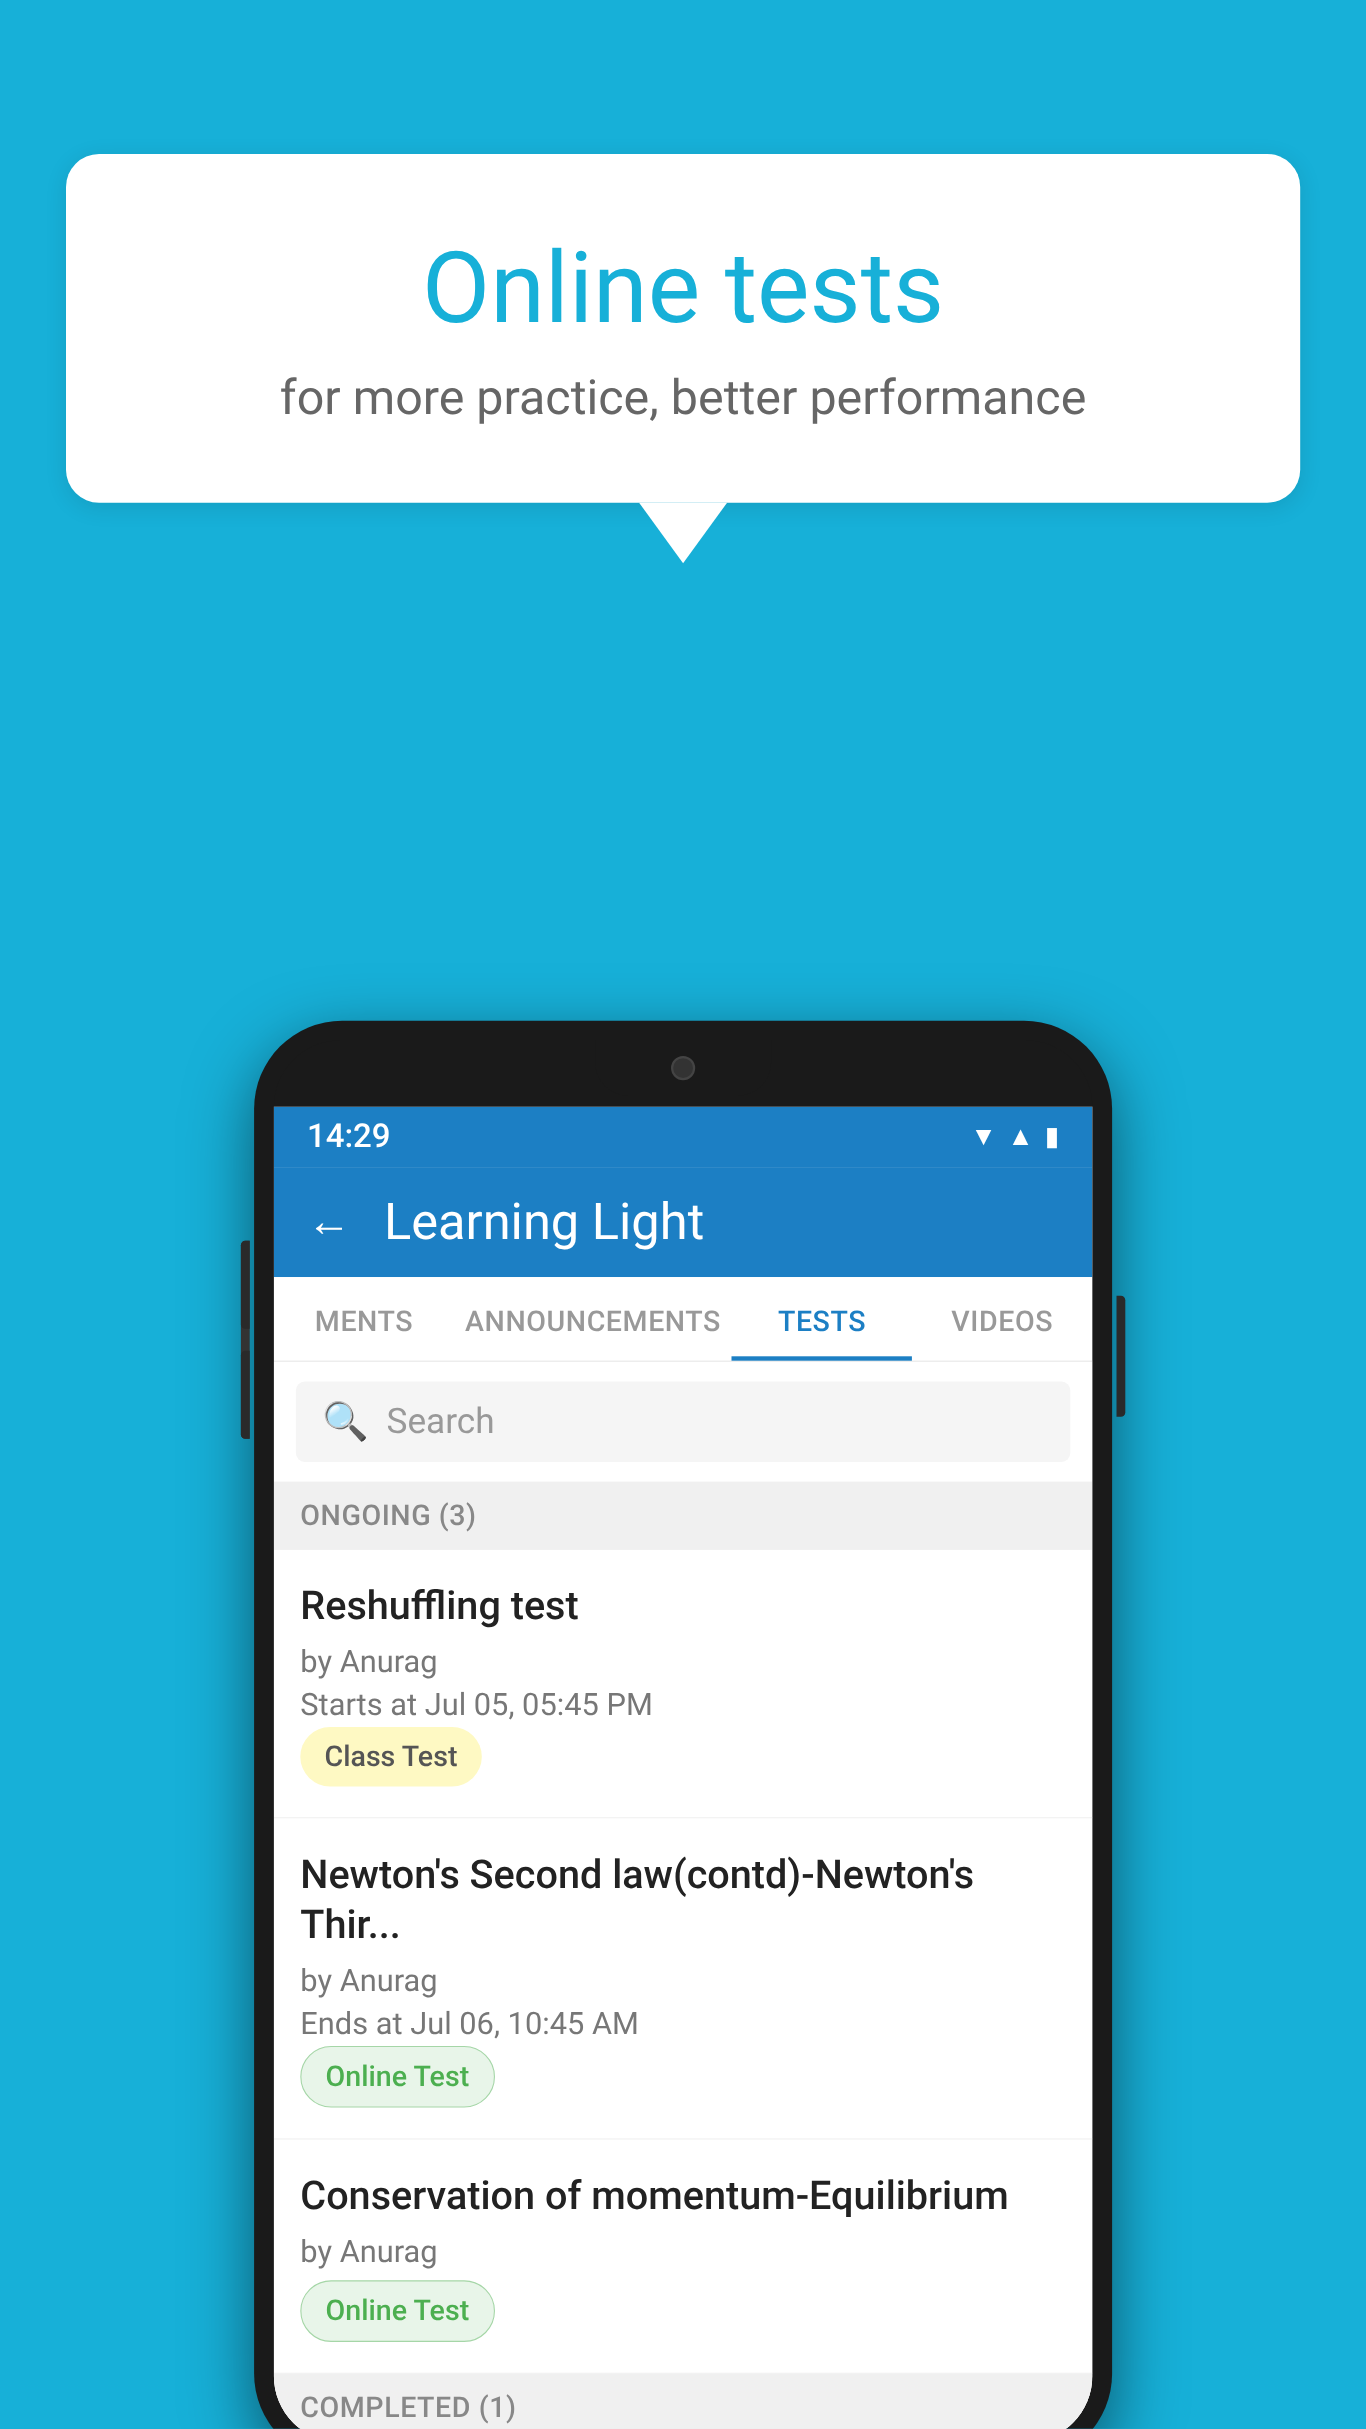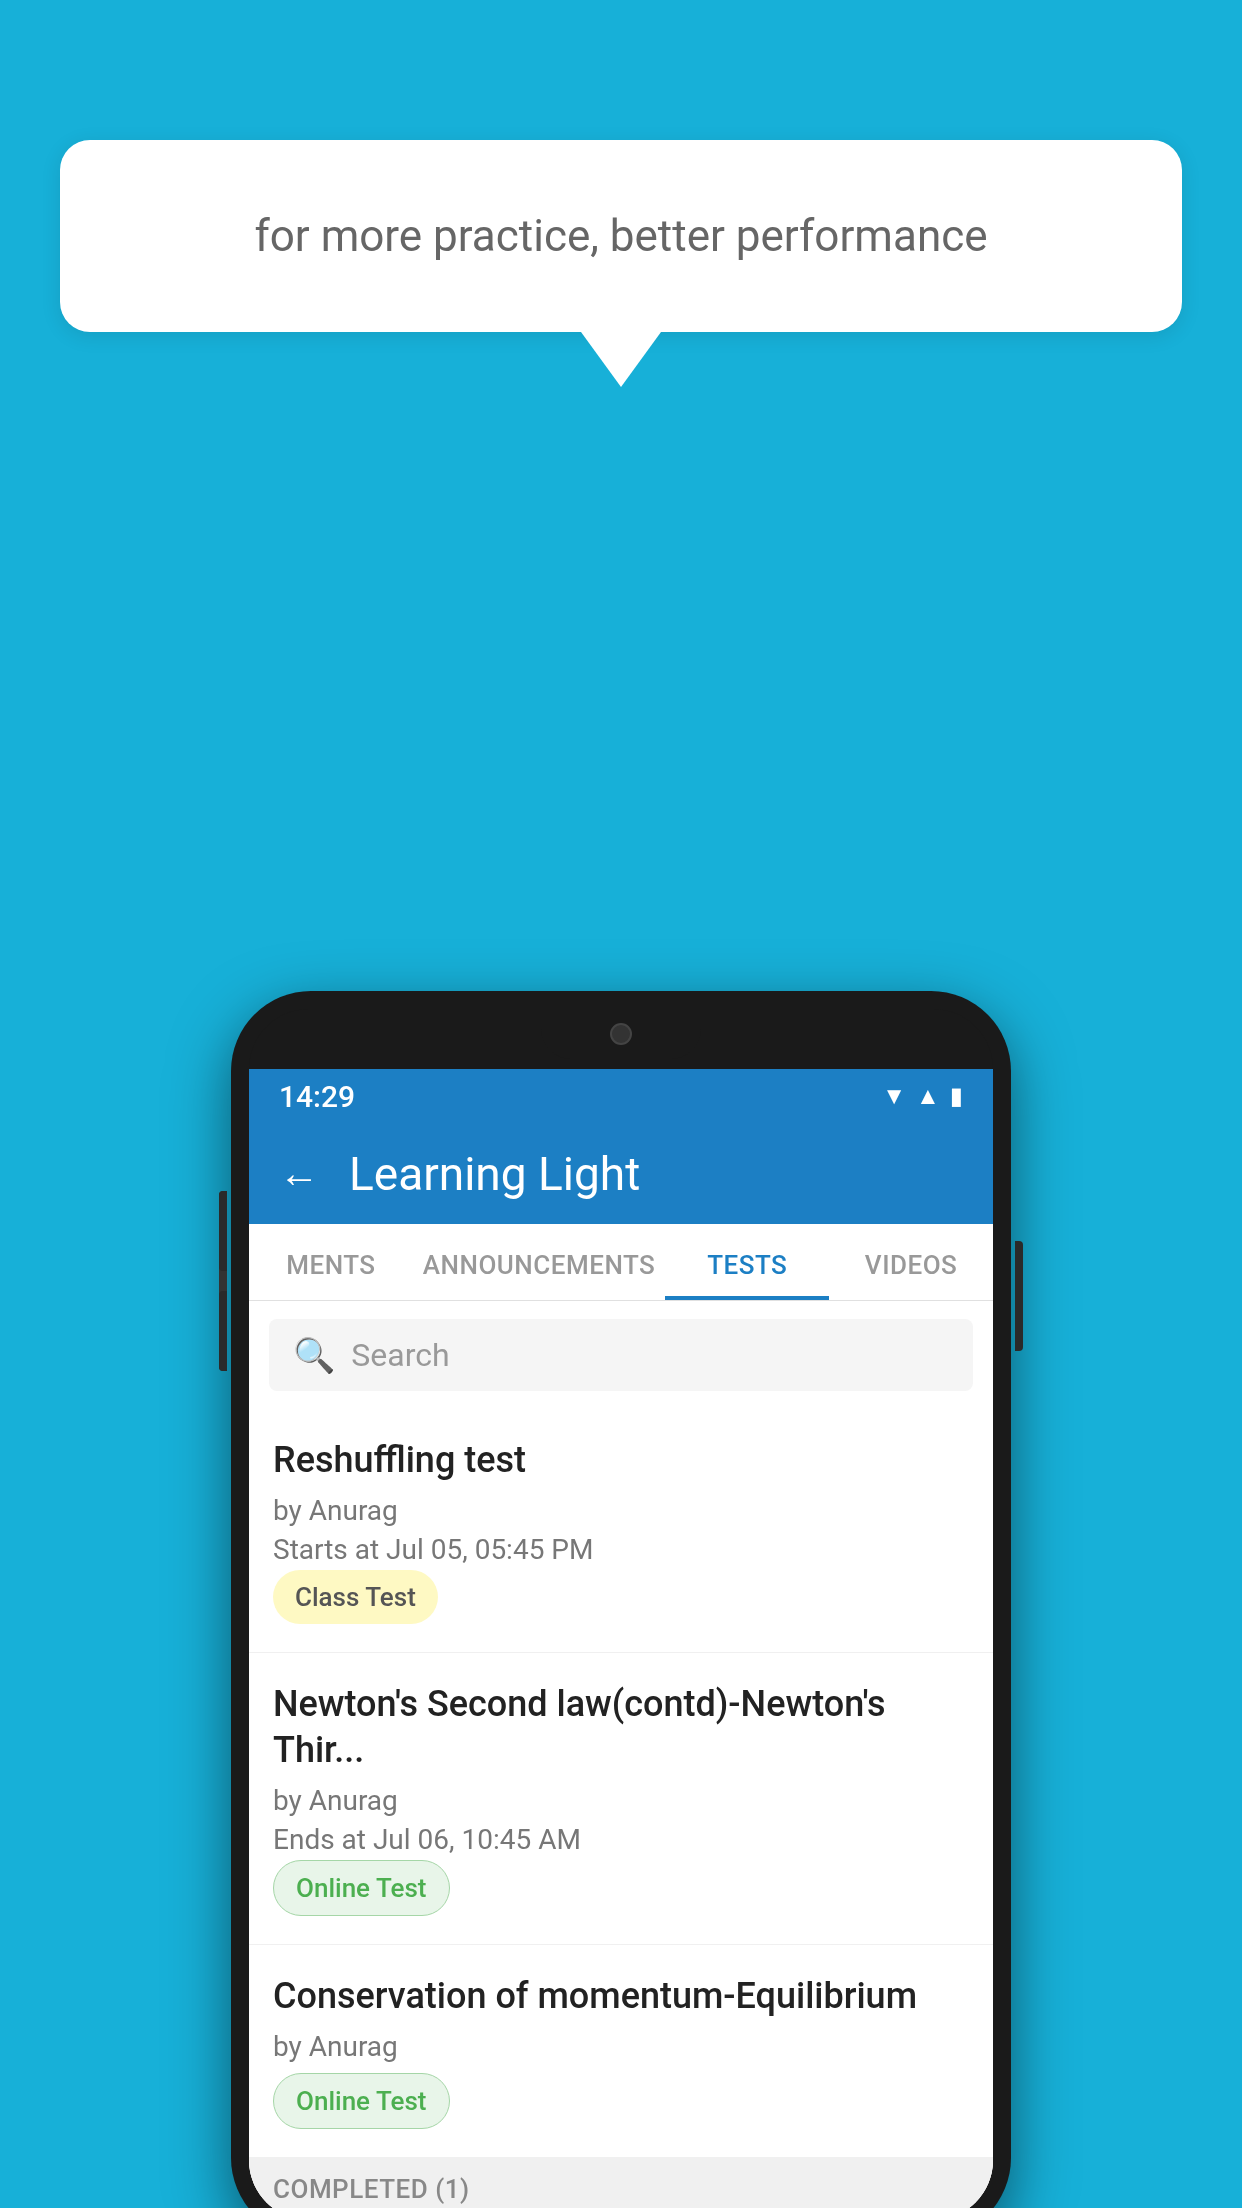--- a/index.html
+++ b/index.html
@@ -335,20 +335,21 @@
       height: 110px;
       background: #2a2a2a;
       border-radius: 0 4px 4px 0;
     }
   </style>
 </head>
 <body>
 
 <div class="speech-bubble-container">
   <div class="speech-bubble">
+    <div class="bubble-title">Online tests</div>
     <div class="bubble-subtitle">for more practice, better performance</div>
   </div>
   <div class="bubble-arrow"></div>
 </div>
 
 <div class="phone-wrapper">
   <div class="phone-frame">
 
     <div class="phone-side-left">
       <div class="vol-up"></div>
@@ -397,20 +398,21 @@
 
       <div class="screen-content">
 
         <div class="search-container">
           <div class="search-bar">
             <span class="search-icon">🔍</span>
             <span class="search-placeholder">Search</span>
           </div>
         </div>
 
+        <div class="section-label">ONGOING (3)</div>
 
         <div class="test-list">
 
           <div class="test-item">
             <div class="test-info">
               <div class="test-name">Reshuffling test</div>
               <div class="test-author">by Anurag</div>
               <div class="test-time">Starts at  Jul 05, 05:45 PM</div>
             </div>
             <span class="test-badge badge-class">Class Test</span>

